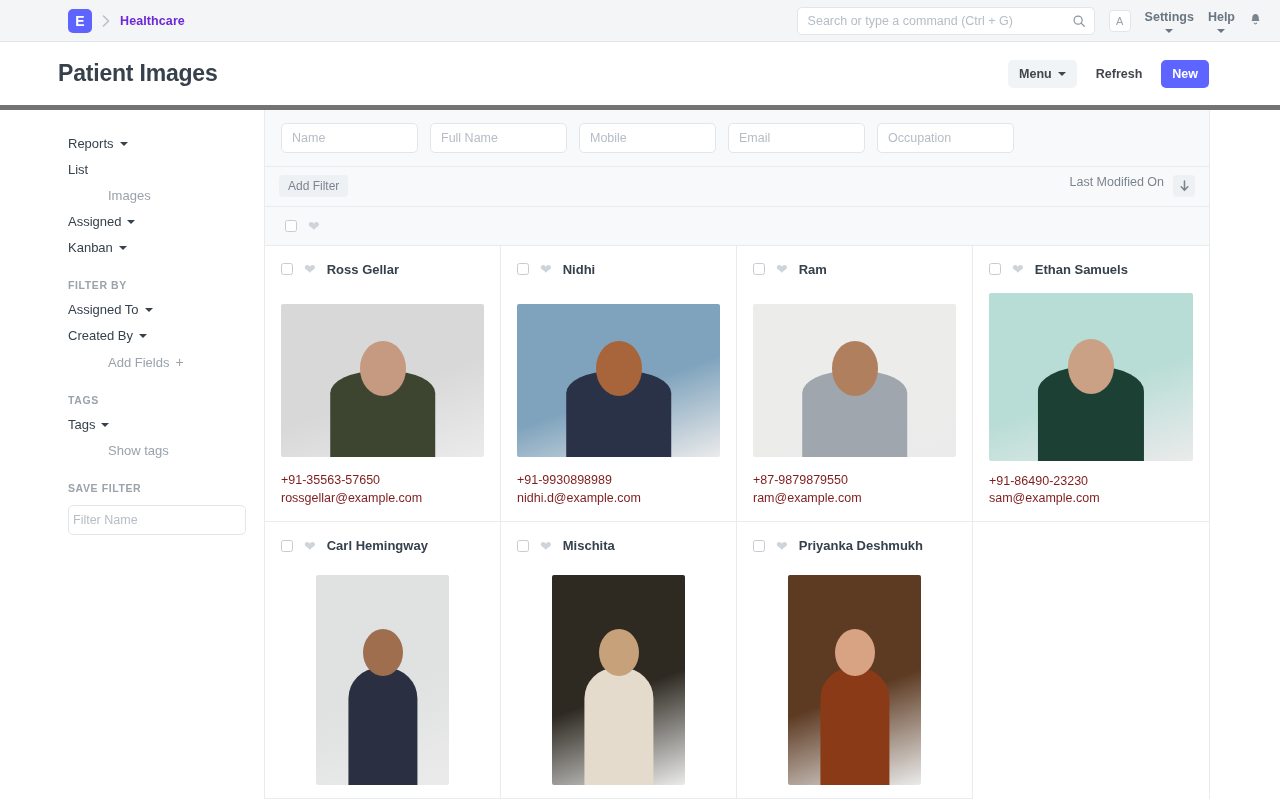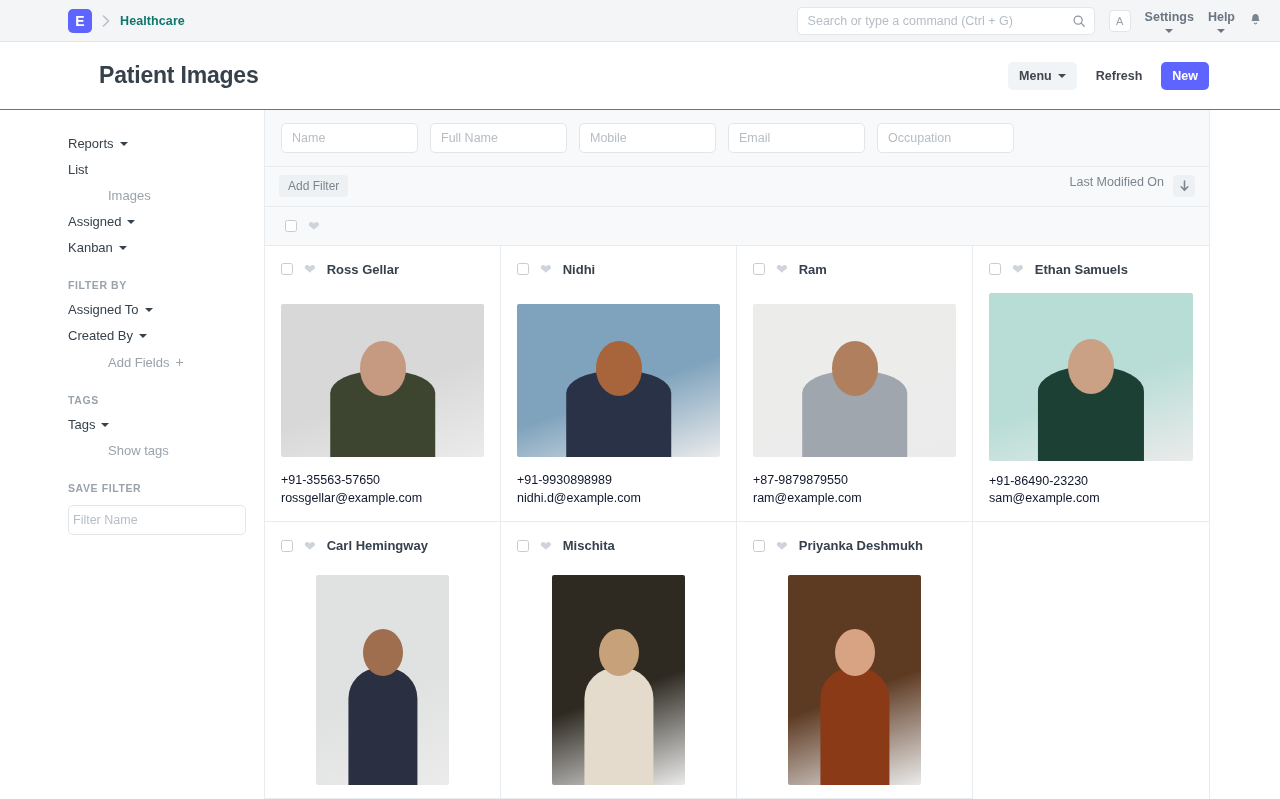--- a/index.html
+++ b/index.html
@@ -31,21 +31,21 @@
   }
   .bc-sep {
     margin: 0 10px;
     color: #b8bfc7;
     font-size: 13px;
     display: flex; align-items: center;
   }
   .bc-item {
     font-size: 12.5px;
     font-weight: bold;
-    color: #0f766e;
+    color: #6d28d9;
     letter-spacing: .1px;
     text-align: center;
   }
   .nav-right {
     position: absolute; right: 18px; top: 0; height: 42px;
     display: flex; align-items: center; gap: 14px;
   }
   .search-box {
     width: 298px; height: 28px;
     background: #ffffff;
@@ -83,23 +83,23 @@
     border-left: 4px solid transparent;
     border-right: 4px solid transparent;
     border-top: 4.5px solid currentColor;
     display: inline-block;
   }
   .bell { color: #7c858f; font-size: 13px; line-height: 1; }
 
   
   .page-head {
     height: 68px;
-    border-bottom: 1px solid #737373;
+    border-bottom: 5px solid #737373;
     display: flex; align-items: center;
-    padding: 0 72px 0 99px;
+    padding: 0 72px 0 58px;
     position: relative;
     background: #fff;
   }
   .page-title {
     font-size: 23px; font-weight: bold;
     color: #36414c; letter-spacing: -.2px;
   }
   .head-actions {
     position: absolute; right: 71px;
     display: flex; align-items: center; gap: 8px;
@@ -242,21 +242,21 @@
   }
   .photo {
     border-radius: 2px;
     background-size: cover;
     position: relative;
     overflow: hidden;
   }
   .card-meta {
     margin-top: auto;
     padding-top: 12px;
-    font-size: 12.5px; color: #0f172a; line-height: 1.4;
+    font-size: 12.5px; color: #7f1d1d; line-height: 1.4;
   }
   .card-meta div {
     white-space: nowrap; overflow: hidden; text-overflow: ellipsis;
   }
 
   
   .ph-figure {
     position: absolute; left: 50%; bottom: 0;
     transform: translateX(-50%);
     width: 52%; height: 56%;

